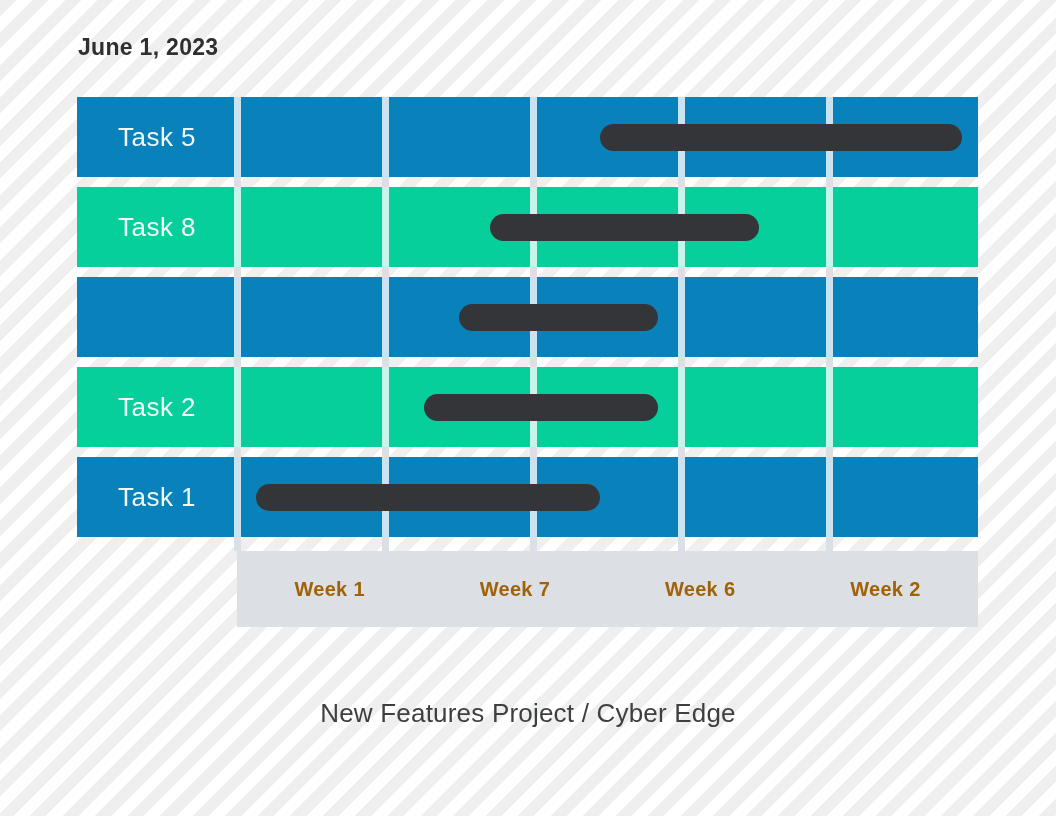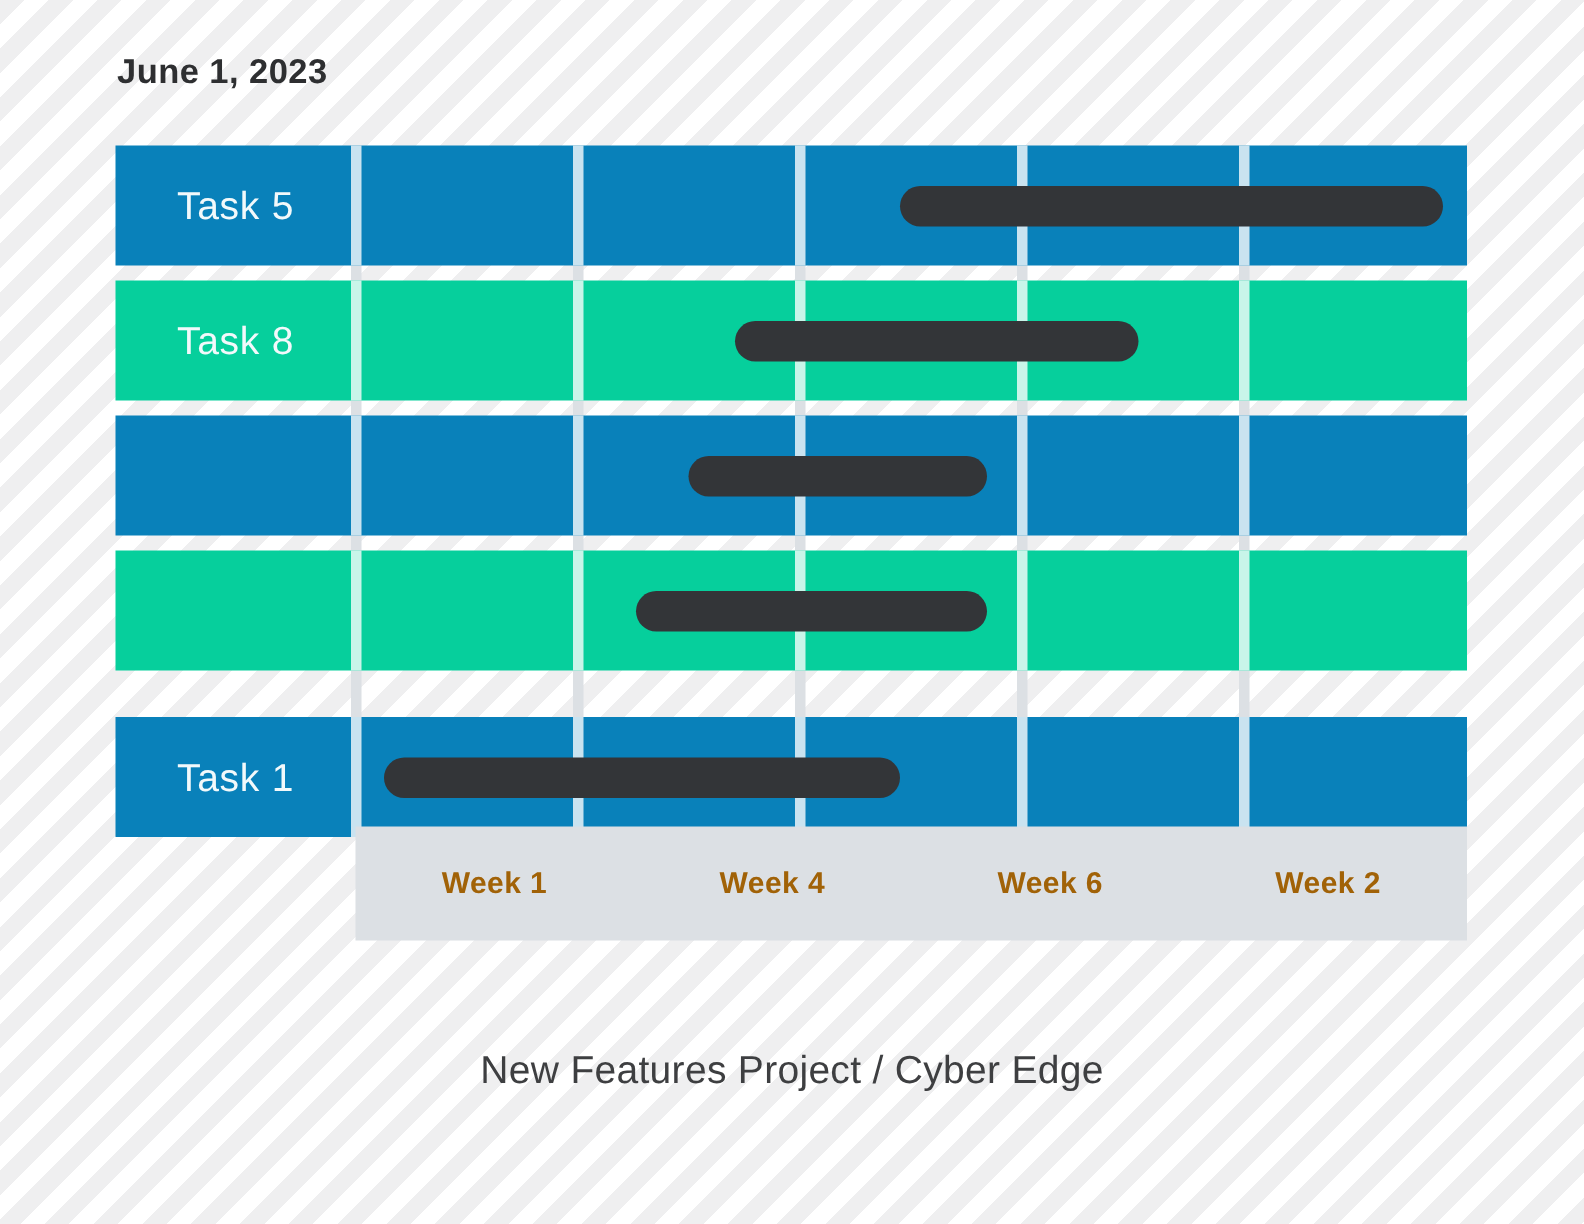--- a/index.html
+++ b/index.html
@@ -89,39 +89,40 @@
         </div>
         <div class="task-row" style="top: 180px; background: rgb(9, 129, 186);">
           <div class="gridline" style="left: 156.5px; background: rgba(255, 255, 255, 0.78);"></div>
           <div class="gridline" style="left: 304.7px; background: rgba(255, 255, 255, 0.78);"></div>
           <div class="gridline" style="left: 452.9px; background: rgba(255, 255, 255, 0.78);"></div>
           <div class="gridline" style="left: 601.1px; background: rgba(255, 255, 255, 0.78);"></div>
           <div class="gridline" style="left: 749.3px; background: rgba(255, 255, 255, 0.78);"></div>
           <div class="task-bar" style="left: 382.3px; width: 198.588px; background: rgb(51, 53, 56);"></div>
         </div>
         <div class="task-row" style="top: 270px; background: rgb(6, 207, 156);">
+          <div class="task-label">Task 2</div>
           <div class="gridline" style="left: 156.5px; background: rgba(255, 255, 255, 0.78);"></div>
           <div class="gridline" style="left: 304.7px; background: rgba(255, 255, 255, 0.78);"></div>
           <div class="gridline" style="left: 452.9px; background: rgba(255, 255, 255, 0.78);"></div>
           <div class="gridline" style="left: 601.1px; background: rgba(255, 255, 255, 0.78);"></div>
           <div class="gridline" style="left: 749.3px; background: rgba(255, 255, 255, 0.78);"></div>
           <div class="task-bar" style="left: 346.732px; width: 234.156px; background: rgb(51, 53, 56);"></div>
         </div>
-        <div class="task-row" style="top: 381px; background: rgb(9, 129, 186);">
+        <div class="task-row" style="top: 360px; background: rgb(9, 129, 186);">
           <div class="task-label">Task 1</div>
           <div class="gridline" style="left: 156.5px; background: rgba(255, 255, 255, 0.78);"></div>
           <div class="gridline" style="left: 304.7px; background: rgba(255, 255, 255, 0.78);"></div>
           <div class="gridline" style="left: 452.9px; background: rgba(255, 255, 255, 0.78);"></div>
           <div class="gridline" style="left: 601.1px; background: rgba(255, 255, 255, 0.78);"></div>
           <div class="gridline" style="left: 749.3px; background: rgba(255, 255, 255, 0.78);"></div>
           <div class="task-bar" style="left: 179.266px; width: 343.824px; background: rgb(51, 53, 56);"></div>
         </div>
       </div>
     <div class="axis-strip" id="axis-strip" style="background: rgb(220, 224, 228);">
         <div class="week-label">Week 1</div>
-        <div class="week-label">Week 4</div>
+        <div class="week-label">Week 7</div>
         <div class="week-label">Week 6</div>
         <div class="week-label">Week 2</div>
       </div>
   </div>
 
   <div class="chart-title">New Features Project / Cyber Edge</div>
 </div>
 
 </body></html>

